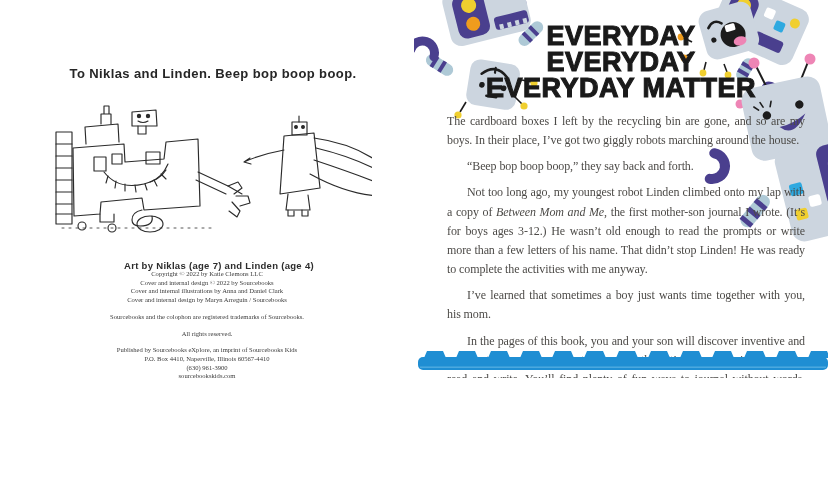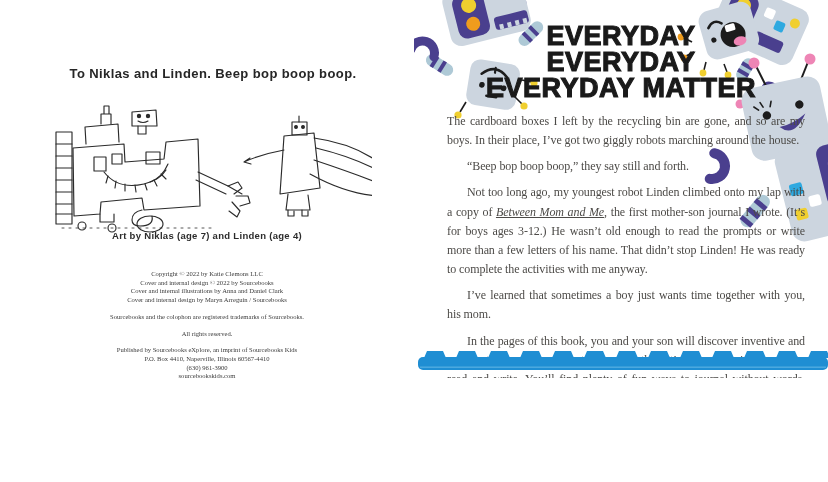--- a/index.html
+++ b/index.html
@@ -13,23 +13,23 @@
   .page-right{left:414px;width:414px;}
 
   
   .dedication{
     position:absolute;top:66px;left:0;width:100%;text-align:center;
     font-family:"Liberation Sans",sans-serif;font-weight:bold;
     font-size:13px;letter-spacing:.4px;color:#262626;margin-left:6px;
   }
   .drawings{position:absolute;left:46px;top:102px;width:326px;height:146px;}
   .art-credit{
-    position:absolute;top:230px;left:0;width:100%;text-align:center;
+    position:absolute;top:260px;left:0;width:100%;text-align:center;
     font-family:"Liberation Sans",sans-serif;font-weight:bold;
-    font-size:9.5px;letter-spacing:.3px;color:#2c2c2c;
+    font-size:9.5px;letter-spacing:.3px;color:#2c2c2c;padding-left:12px;
   }
   .colophon{
     position:absolute;top:270px;left:27px;width:360px;text-align:center;
     font-size:6.6px;line-height:1.32;color:#3b3b3b;
   }
   .colophon p.cgroup{margin:0 0 8px 0;}
 
   
   .rp-decor{position:absolute;left:0;top:0;width:414px;height:482px;pointer-events:none;}
   .title-block{
@@ -40,21 +40,21 @@
     font-weight:bold;font-size:27px;line-height:26px;letter-spacing:.5px;
     -webkit-text-stroke:1.1px #1a1a1a;
   }
   .bodytext{
     position:absolute;top:105px;left:26px;width:372px;
     font-size:12px;line-height:19.15px;letter-spacing:-.1px;
     text-align:justify;color:#4c4a47;
   }
   .bodytext p.para{margin:7px;}
   .bodytext p.para.indent{text-indent:20px;}
-  .bodytext em{font-style:italic;text-decoration:underline;}
+  .bodytext em{font-style:italic;}
   .track{position:absolute;left:0;bottom:4px;width:414px;height:26px;}
 </style>
 </head>
 <body>
 
 <div class="spread">
 
   <div class="page page-left">
 
     <div class="dedication">To Niklas and Linden. Beep bop boop boop.</div>
@@ -261,21 +261,21 @@
     </svg>
 
     <div class="title-block">
       <div class="title-line">EVERYDAY</div>
       <div class="title-line">EVERYDAY</div>
       <div class="title-line">EVERYDAY MATTER</div>
     </div>
 
     <div class="bodytext">
         <p class="para"><span>The cardboard boxes I left by the recycling bin are gone, and so are my boys. In their place, I’ve got two giggly robots marching around the house.</span></p>
-        <p class="para indent"><span>“Beep bop boop boop,” they say still and forth.</span></p>
+        <p class="para indent"><span>“Beep bop boop boop,” they say back and forth.</span></p>
         <p class="para indent"><span>Not too long ago, my youngest robot Linden climbed onto my lap with a copy of </span><em>Between Mom and Me</em><span>, the first mother-son journal I wrote. (It’s for boys ages 3-12.) He wasn’t old enough to read the prompts or write more than a few letters of his name. That didn’t stop Linden! He was ready to complete the activities with me anyway.</span></p>
         <p class="para indent"><span>I’ve learned that sometimes a boy just wants time together with you, his mom.</span></p>
         <p class="para indent"><span>In the pages of this book, you and your son will discover inventive and unexpected ways to connect to one another. It’s okay if he isn’t ready to read and write. You’ll find plenty of fun ways to journal without words. Together you’ll answer prompts that help him to express his unique ideas and explore his growing interests. You’ll exchange memories, adventures, and discoveries. And you’ll gain insight into each other’s perspectives as you craft this keepsake.</span></p>
       </div>
 
     <svg class="track" viewBox="0 0 414 26">
       <g fill="#1f8ed3">
         <rect x="4" y="9" width="410" height="13" rx="5"></rect>
         <path d="M10,10 l3,-7 h16 l3,7 z M42,10 l3,-7 h16 l3,7 z M74,10 l3,-7 h16 l3,7 z M106,10 l3,-7 h16 l3,7 z M138,10 l3,-7 h16 l3,7 z M170,10 l3,-7 h16 l3,7 z M202,10 l3,-7 h16 l3,7 z M234,10 l3,-7 h16 l3,7 z M266,10 l3,-7 h16 l3,7 z M298,10 l3,-7 h16 l3,7 z M330,10 l3,-7 h16 l3,7 z M362,10 l3,-7 h16 l3,7 z M394,10 l3,-7 h16 l3,7 z"></path>
       </g>

